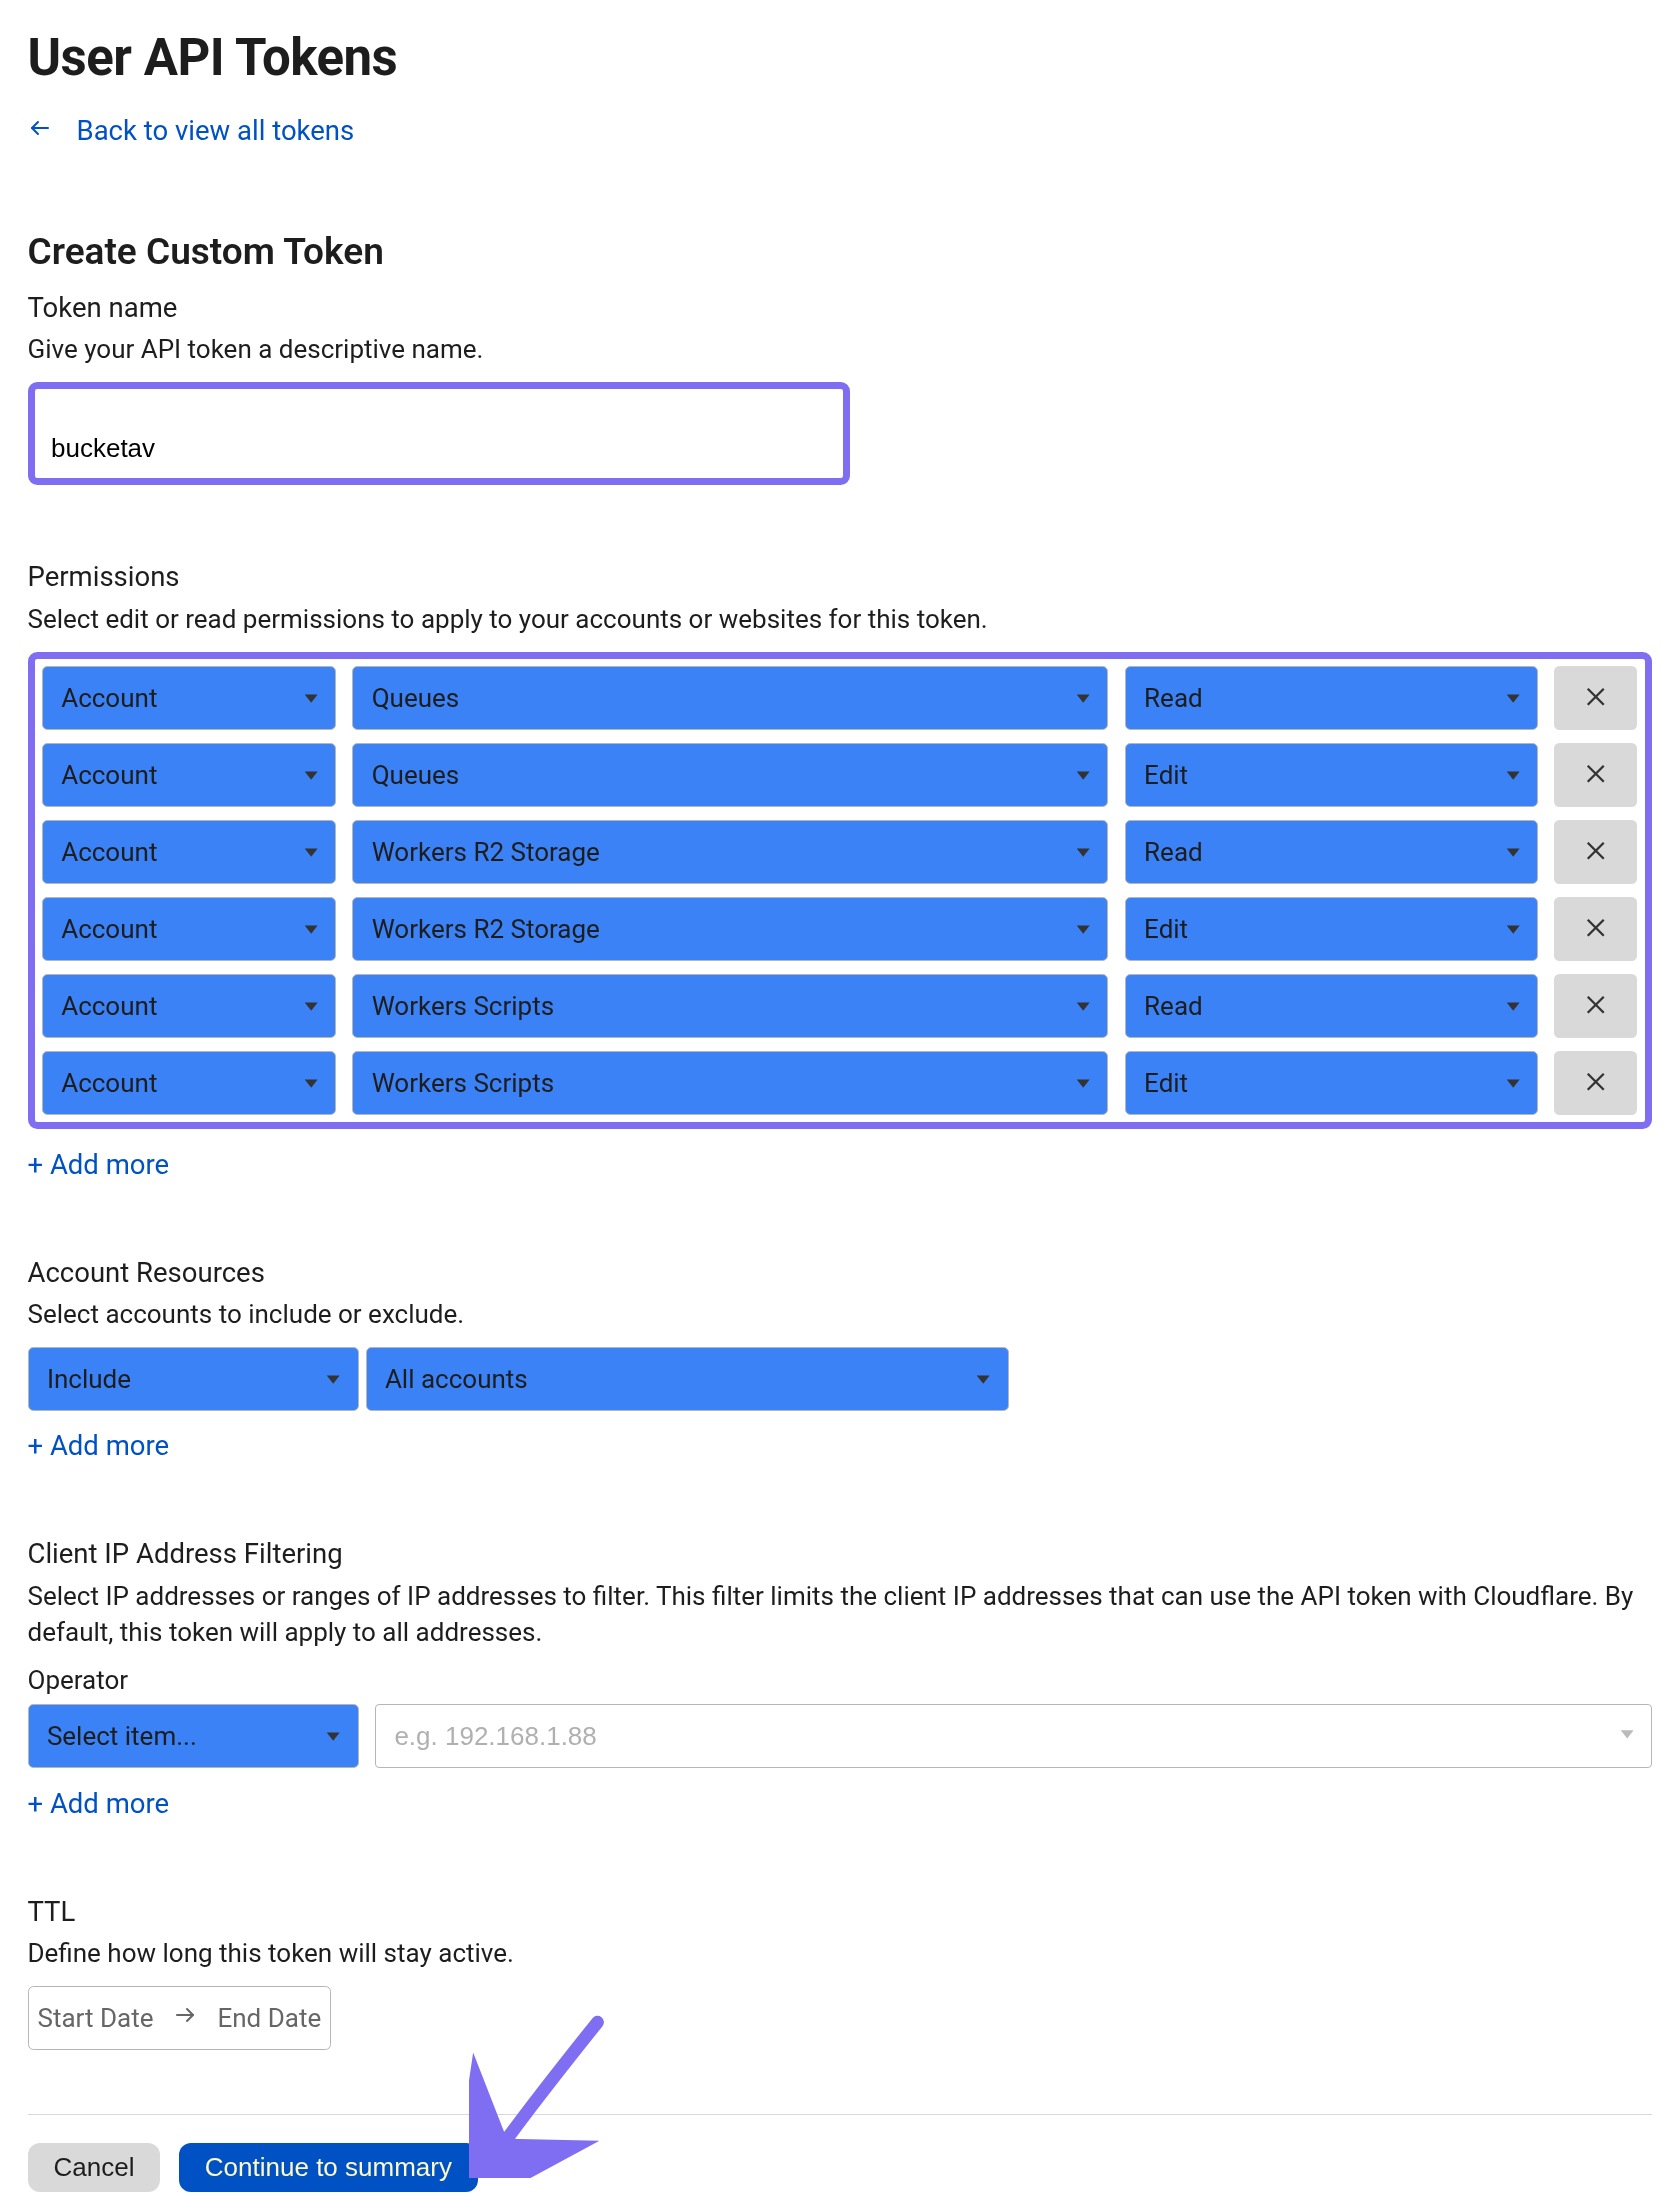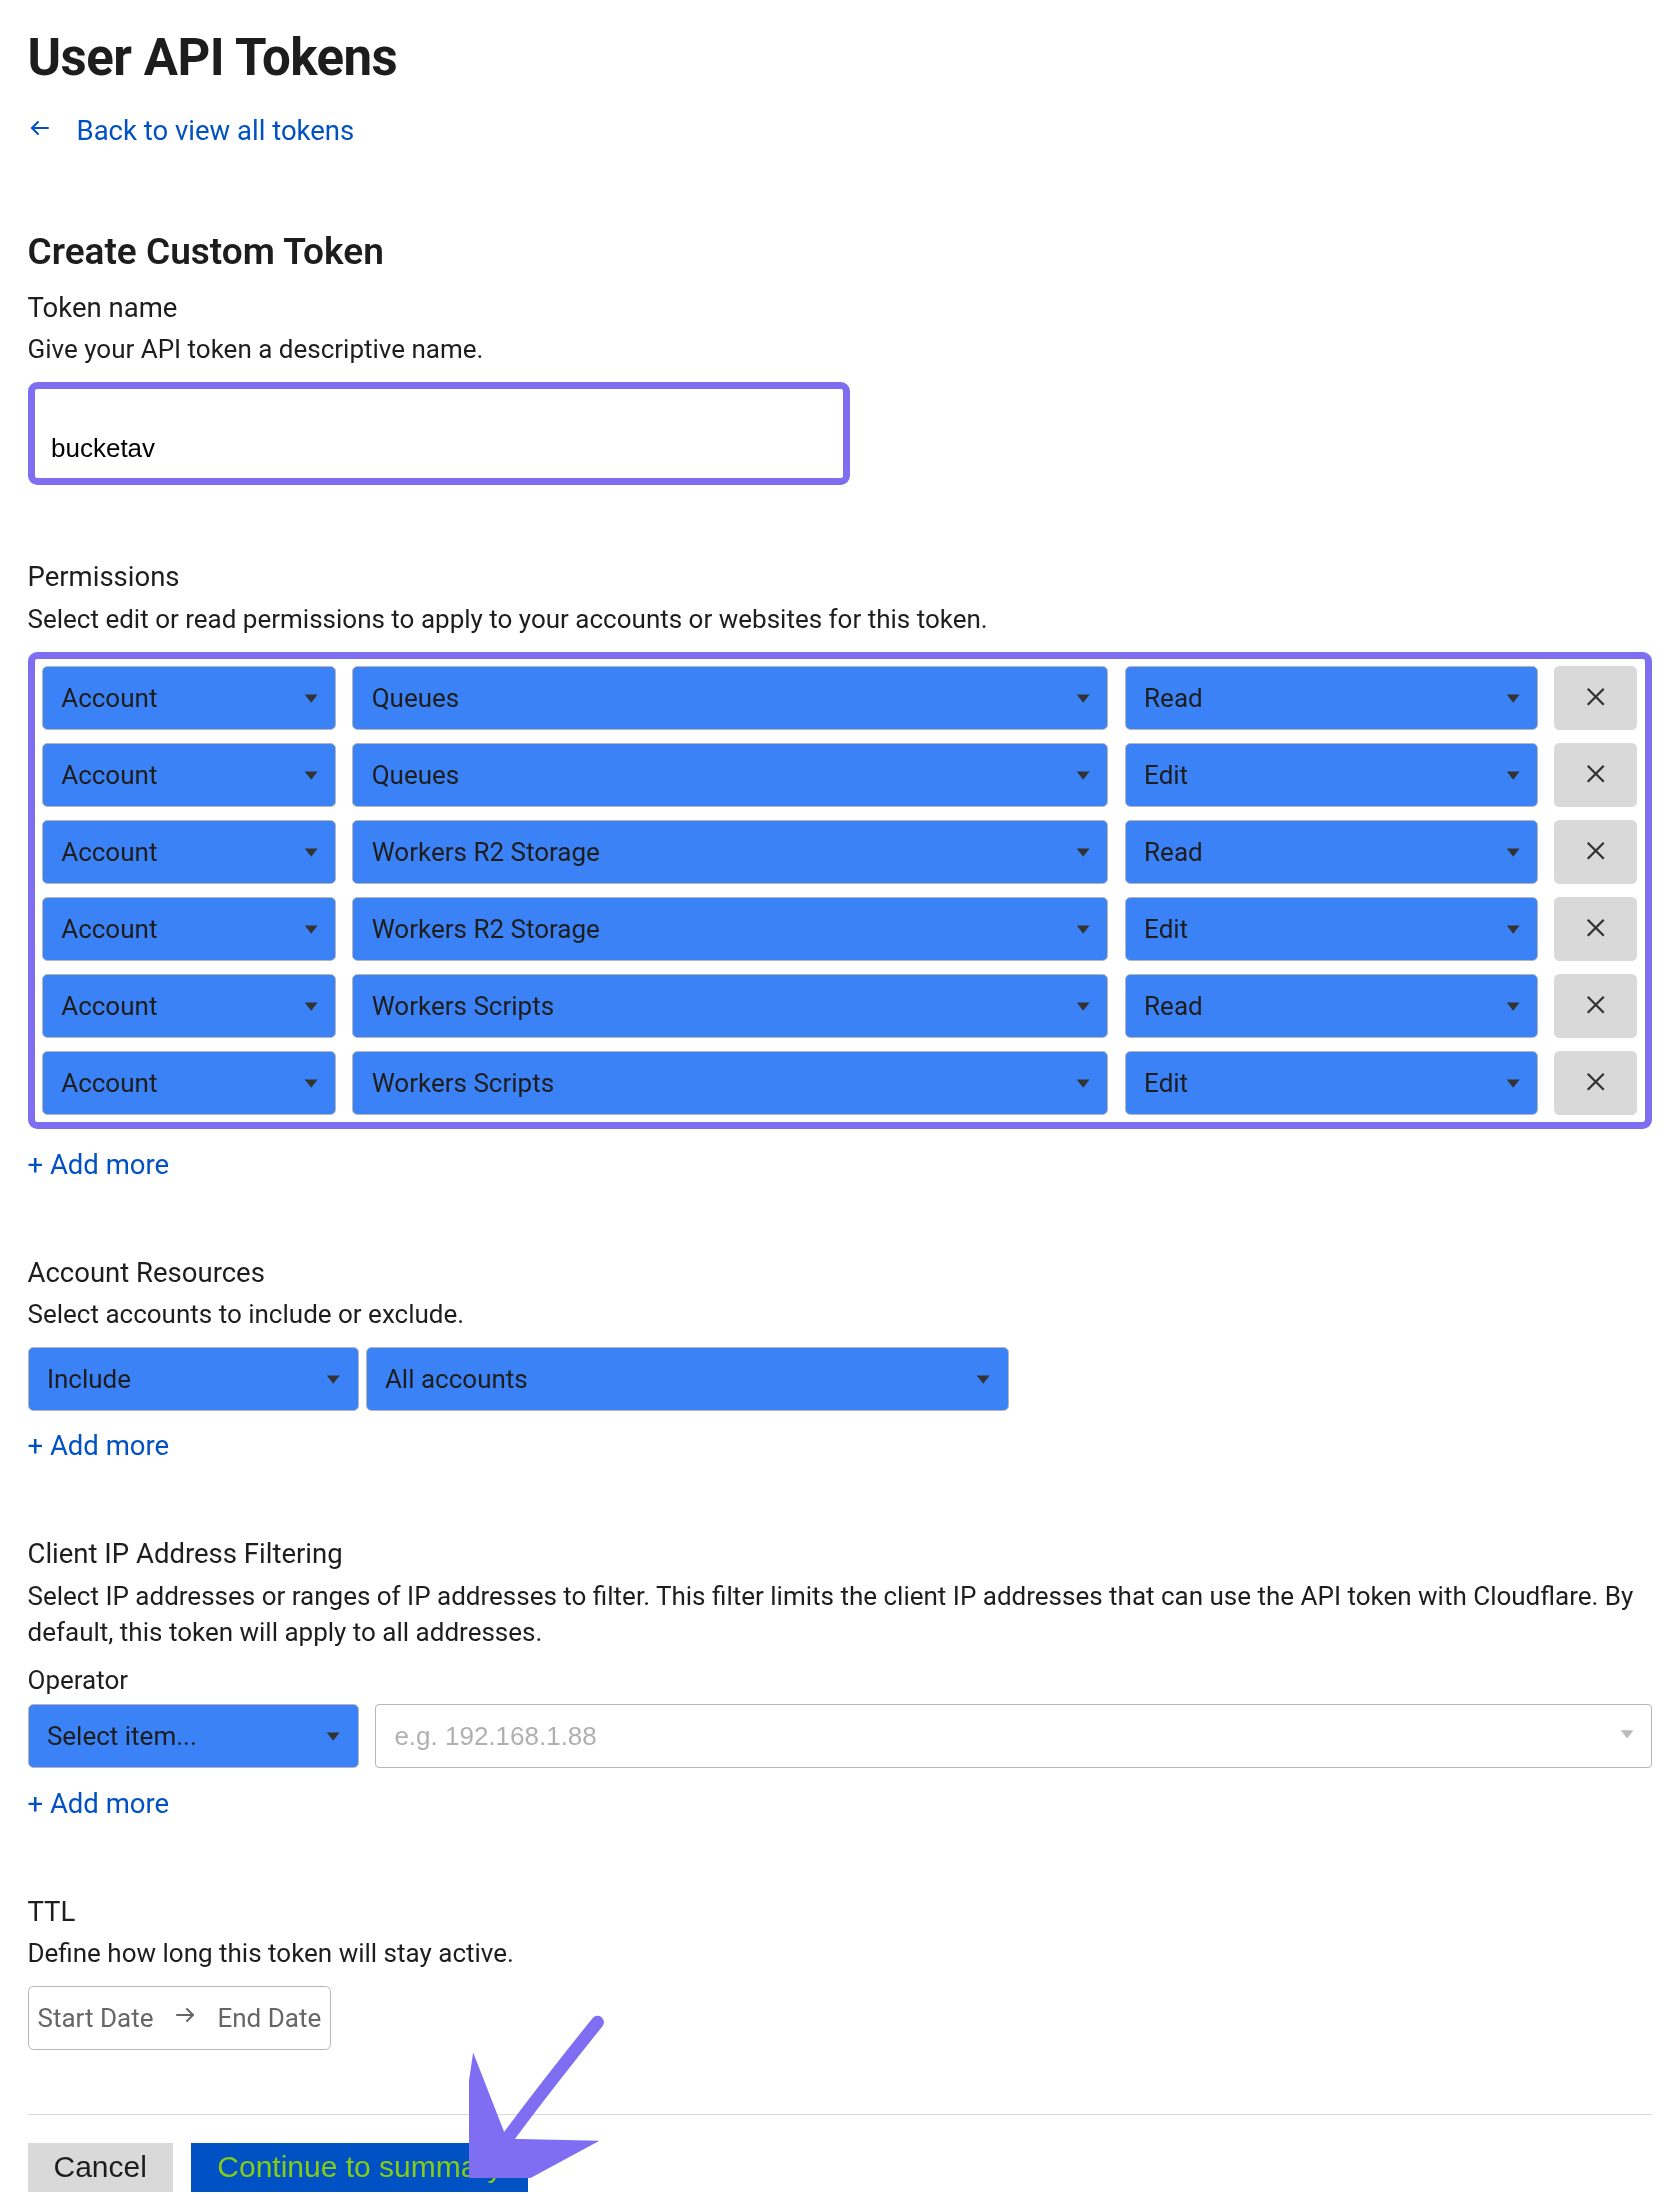--- a/index.html
+++ b/index.html
@@ -197,27 +197,27 @@
     margin: 64px 0 27.5px 0;
   }
   .footer-actions {
     display: flex;
     gap: 18.4px;
     align-items: center;
   }
   .btn {
     height: 49px;
     padding: 0 26px;
-    font-size: 30px;
+    font-size: 26px;
     border: none;
-    border-radius: 0;
+    border-radius: 12px;
     cursor: pointer;
   }
   .btn-secondary { background: var(--btn-secondary); color: #1d1d1d; }
-  .btn-primary { background: var(--btn-primary); color: #84cc16; }
+  .btn-primary { background: var(--btn-primary); color: #fef9c3; }
 
   
   .arrow-annot {
     position: relative;
     height: 0;
   }
   .arrow-annot svg {
     position: absolute;
     left: 441px;
     top: -37px;

